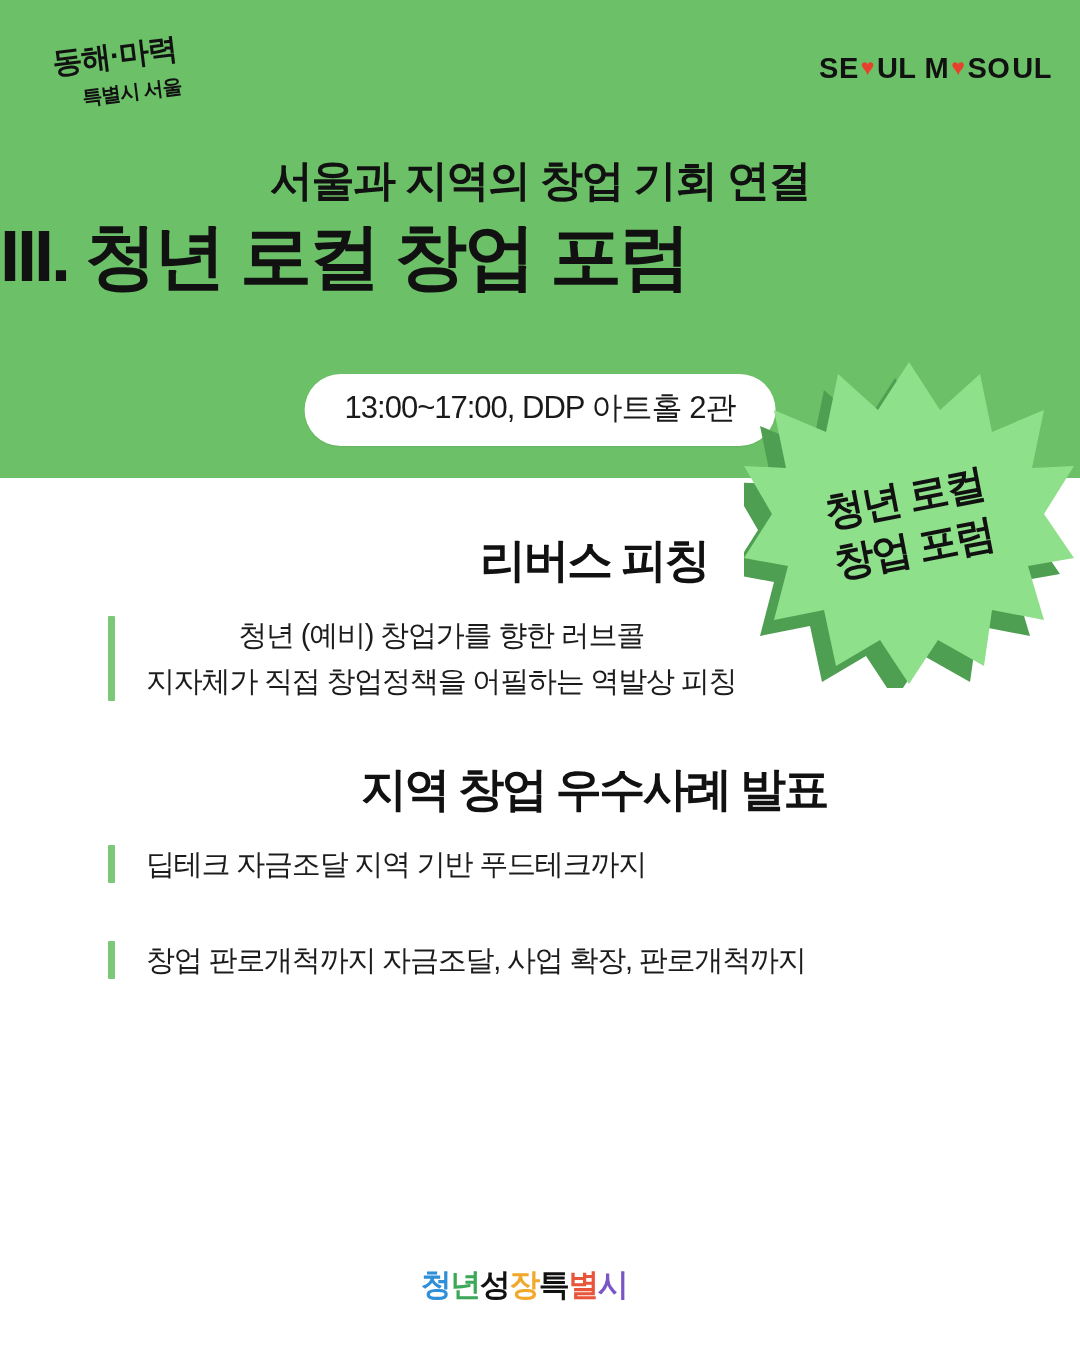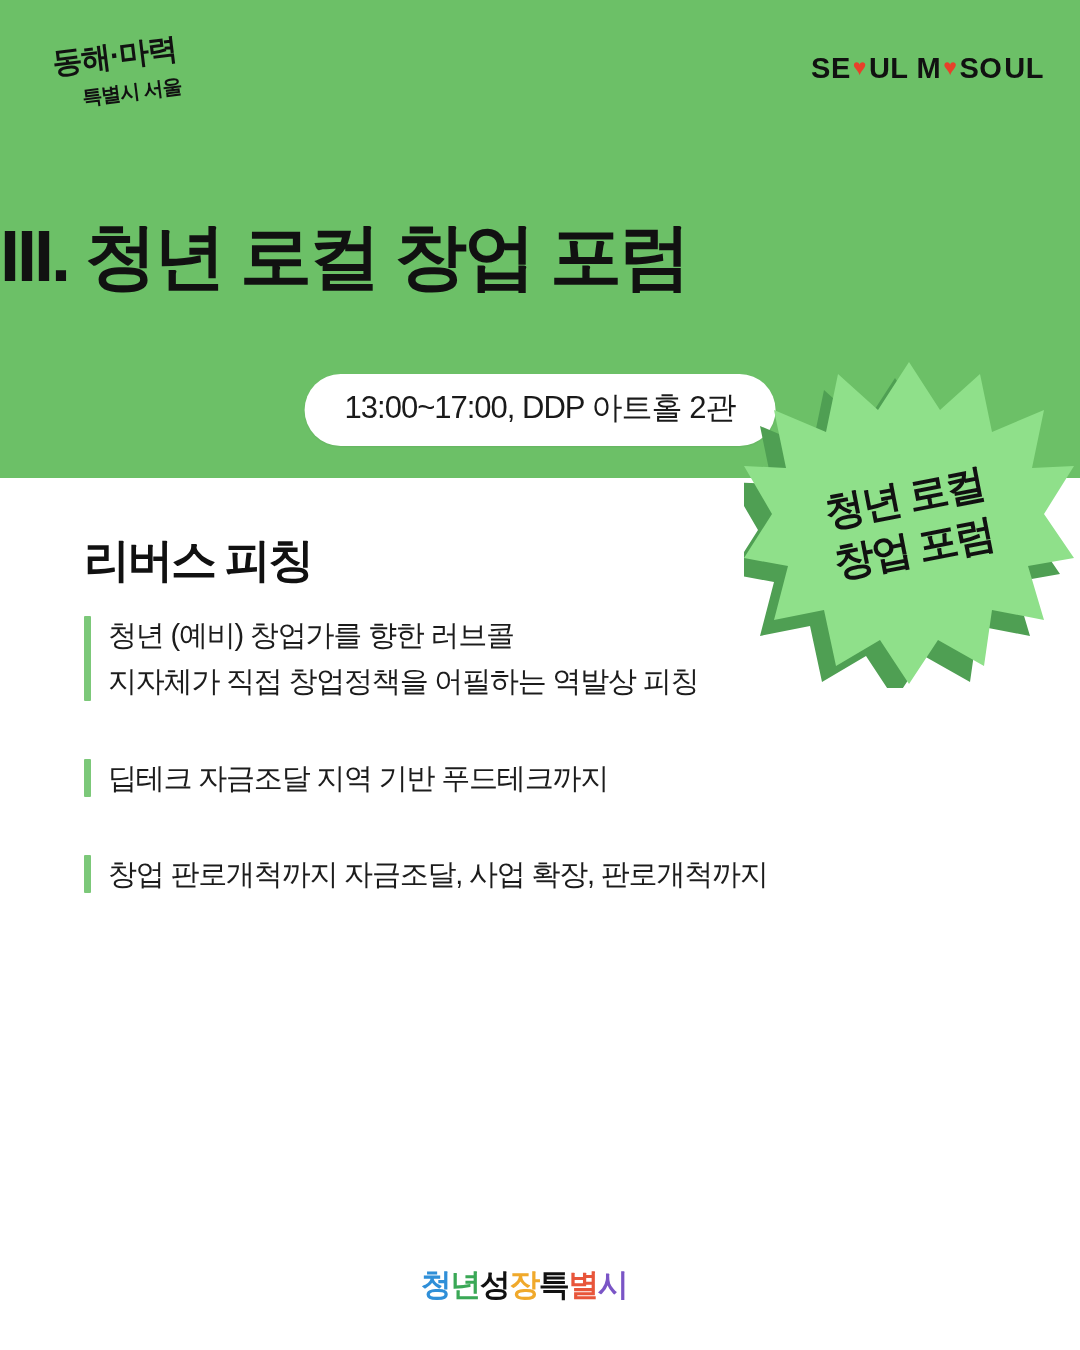--- a/index.html
+++ b/index.html
@@ -48,21 +48,21 @@
     font-weight: bold;
     letter-spacing: -1px;
     transform: rotate(-7deg);
     display: block;
     margin-left: 34px;
     margin-top: 2px;
   }
 
   .seoul-logo {
     position: absolute;
-    right: 36px;
+    right: 28px;
     top: 52px;
     font-size: 29px;
     font-weight: bold;
     letter-spacing: 0.5px;
     color: #111111;
     display: flex;
     align-items: center;
     gap: 2px;
     white-space: nowrap;
   }
@@ -150,33 +150,34 @@
 
   
   .content {
     position: absolute;
     top: 530px;
     left: 0;
     width: 1080px;
   }
   .section {
     margin-bottom: 58px;
-    padding-left: 84px;
+    padding-left: 108px;
+    text-align: center;
   }
   .section-title {
     font-size: 46px;
     font-weight: bold;
     color: #111111;
     letter-spacing: -2.5px;
     margin: 0 0 24px 0;
   }
   .section-body {
     display: flex;
     align-items: stretch;
-    gap: 17px;
+    gap: 31px;
   }
   .bar {
     width: 7px;
     background: #7cc879;
     flex: 0 0 7px;
     border-radius: 1px;
   }
   .lines {
     display: flex;
     flex-direction: column;
@@ -226,20 +227,21 @@
 
   <div class="seoul-logo">
     <span>SE</span>
       <span class="heart">♥</span>
       <span>UL M</span>
       <span class="heart">♥</span>
       <span> SO</span>
       <span>UL</span>
   </div>
 
+  <div class="hero-sub">서울과 지역의 창업 기회 연결</div>
   <div class="hero-title">III. 청년 로컬 창업 포럼</div>
   <div class="hero-pill">13:00~17:00, DDP 아트홀 2관</div>
 </div>
 
 <div class="badge">
   <svg viewBox="0 0 330 330" xmlns="http://www.w3.org/2000/svg">
     <polygon points="165,4 196,52 236,16 248,74 300,52 288,110 330,108 300,156 330,200 284,208 300,262 248,252 240,308 194,282 165,326 136,282 92,308 80,252 30,262 44,208 0,200 28,156 0,108 42,110 30,52 82,74 94,16 134,52" fill="#4f9f53" transform="translate(-14,16)"></polygon>
     <polygon points="165,4 196,52 236,16 248,74 300,52 288,110 330,108 300,156 330,200 284,208 300,262 248,252 240,308 194,282 165,326 136,282 92,308 80,252 30,262 44,208 0,200 28,156 0,108 42,110 30,52 82,74 94,16 134,52" fill="#8fe08a"></polygon>
   </svg>
   <div class="badge-text">
@@ -255,20 +257,21 @@
     <div class="section-body">
       <div class="bar"></div>
       <div class="lines">
         <p>청년 (예비) 창업가를 향한 러브콜</p>
         <p>지자체가 직접 창업정책을 어필하는 역발상 피칭</p>
       </div>
     </div>
   </div>
 
   <div class="section">
+    <h2 class="section-title">지역 창업 우수사례 발표</h2>
     <div class="section-body">
       <div class="bar"></div>
       <div class="lines">
         <p>딥테크 자금조달 지역 기반 푸드테크까지</p>
       </div>
     </div>
   </div>
 
   <div class="section">
     <div class="section-body">

